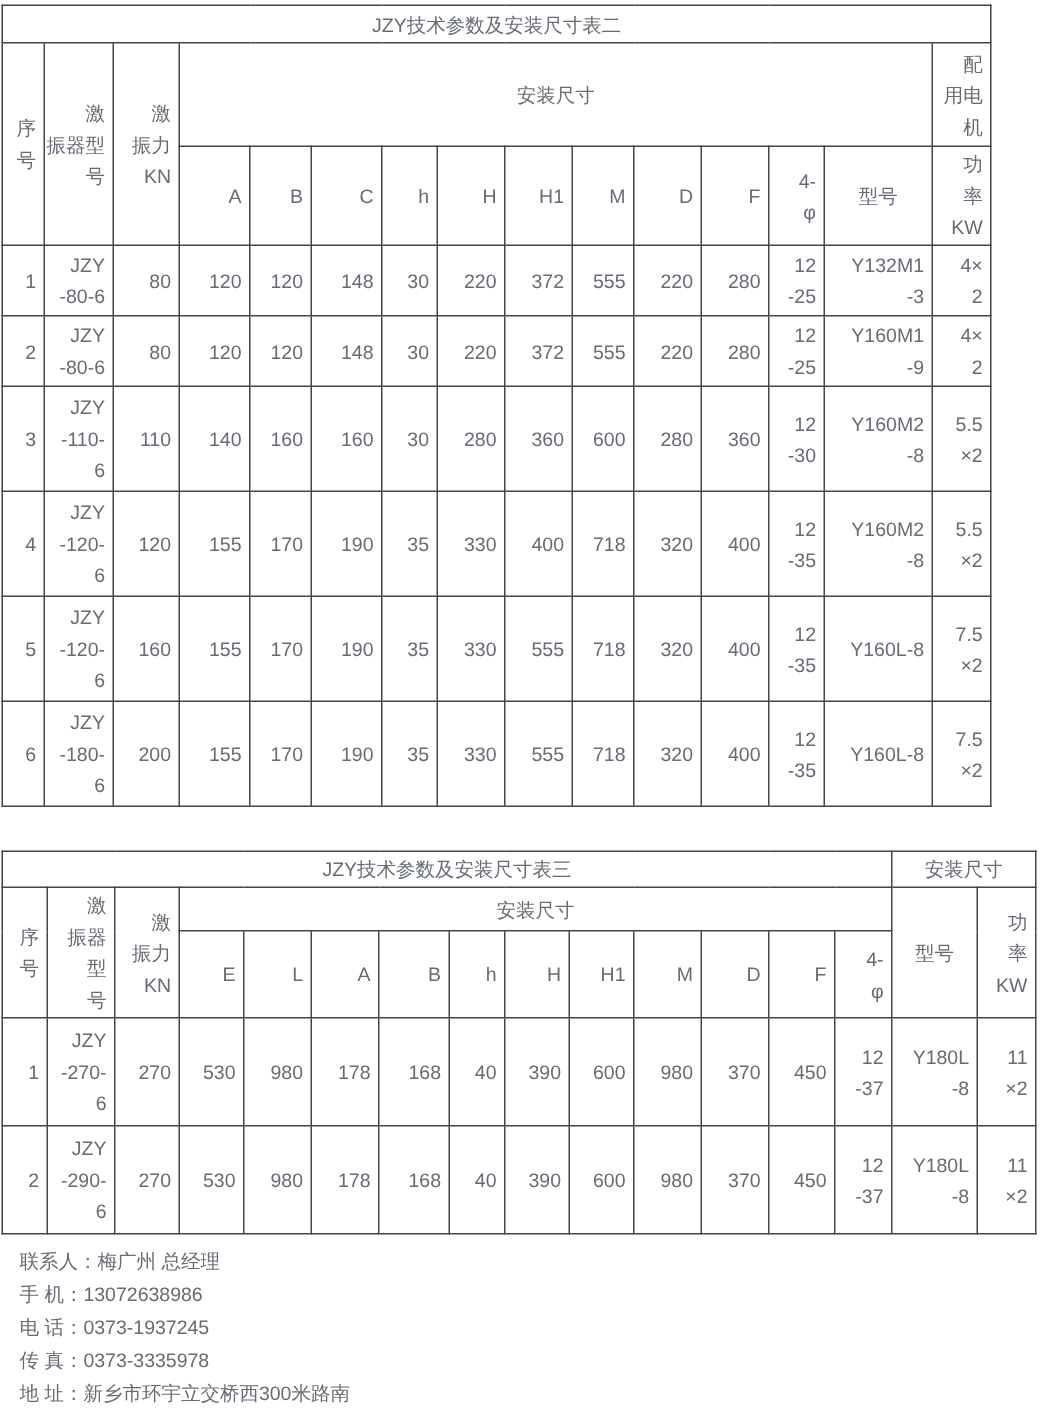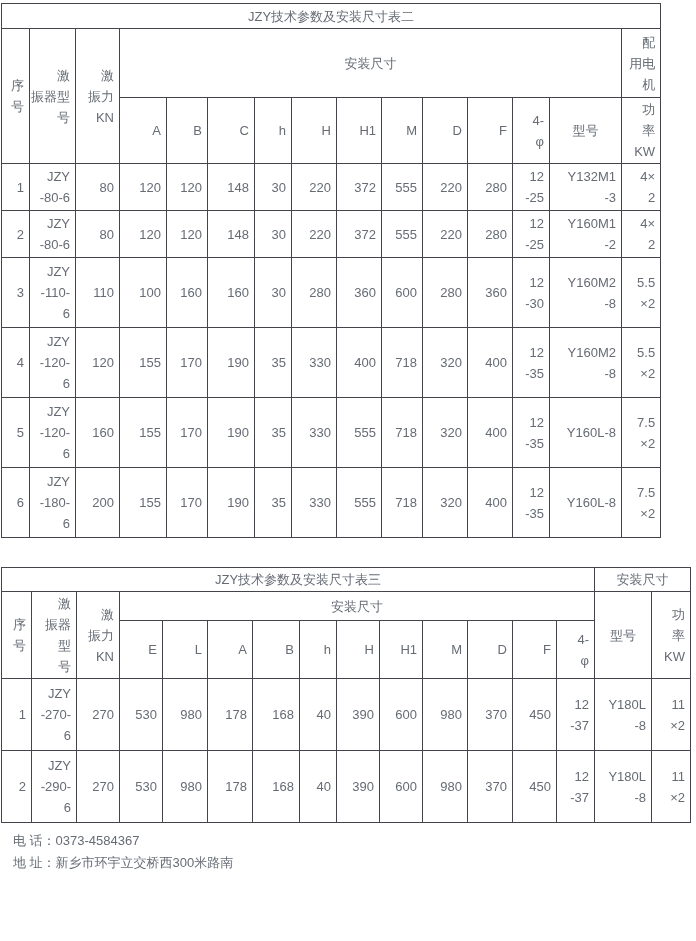--- a/index.html
+++ b/index.html
@@ -128,31 +128,31 @@
     <td>148</td>
     <td>30</td>
     <td>220</td>
     <td>372</td>
     <td>555</td>
     <td>220</td>
     <td>280</td>
     <td>12
 -25</td>
     <td>Y160M1
--2</td>
+-9</td>
     <td>4×
 2</td>
   </tr>
   <tr class="h70">
     <td>3</td>
     <td>JZY
 -110-
 6</td>
     <td>110</td>
-    <td>100</td>
+    <td>140</td>
     <td>160</td>
     <td>160</td>
     <td>30</td>
     <td>280</td>
     <td>360</td>
     <td>600</td>
     <td>280</td>
     <td>360</td>
     <td>12
 -30</td>
@@ -323,16 +323,19 @@
 -37</td>
     <td>Y180L
 -8</td>
     <td>11
 ×2</td>
   </tr>
 </tbody>
   </table>
 
 <div id="contact">
-  <p>电 话：0373-4584367</p>
+  <p>联系人：梅广州 总经理</p>
+  <p>手 机：13072638986</p>
+  <p>电 话：0373-1937245</p>
+  <p>传 真：0373-3335978</p>
   <p>地 址：新乡市环宇立交桥西300米路南</p>
 
 </div>
 
 </body></html>

